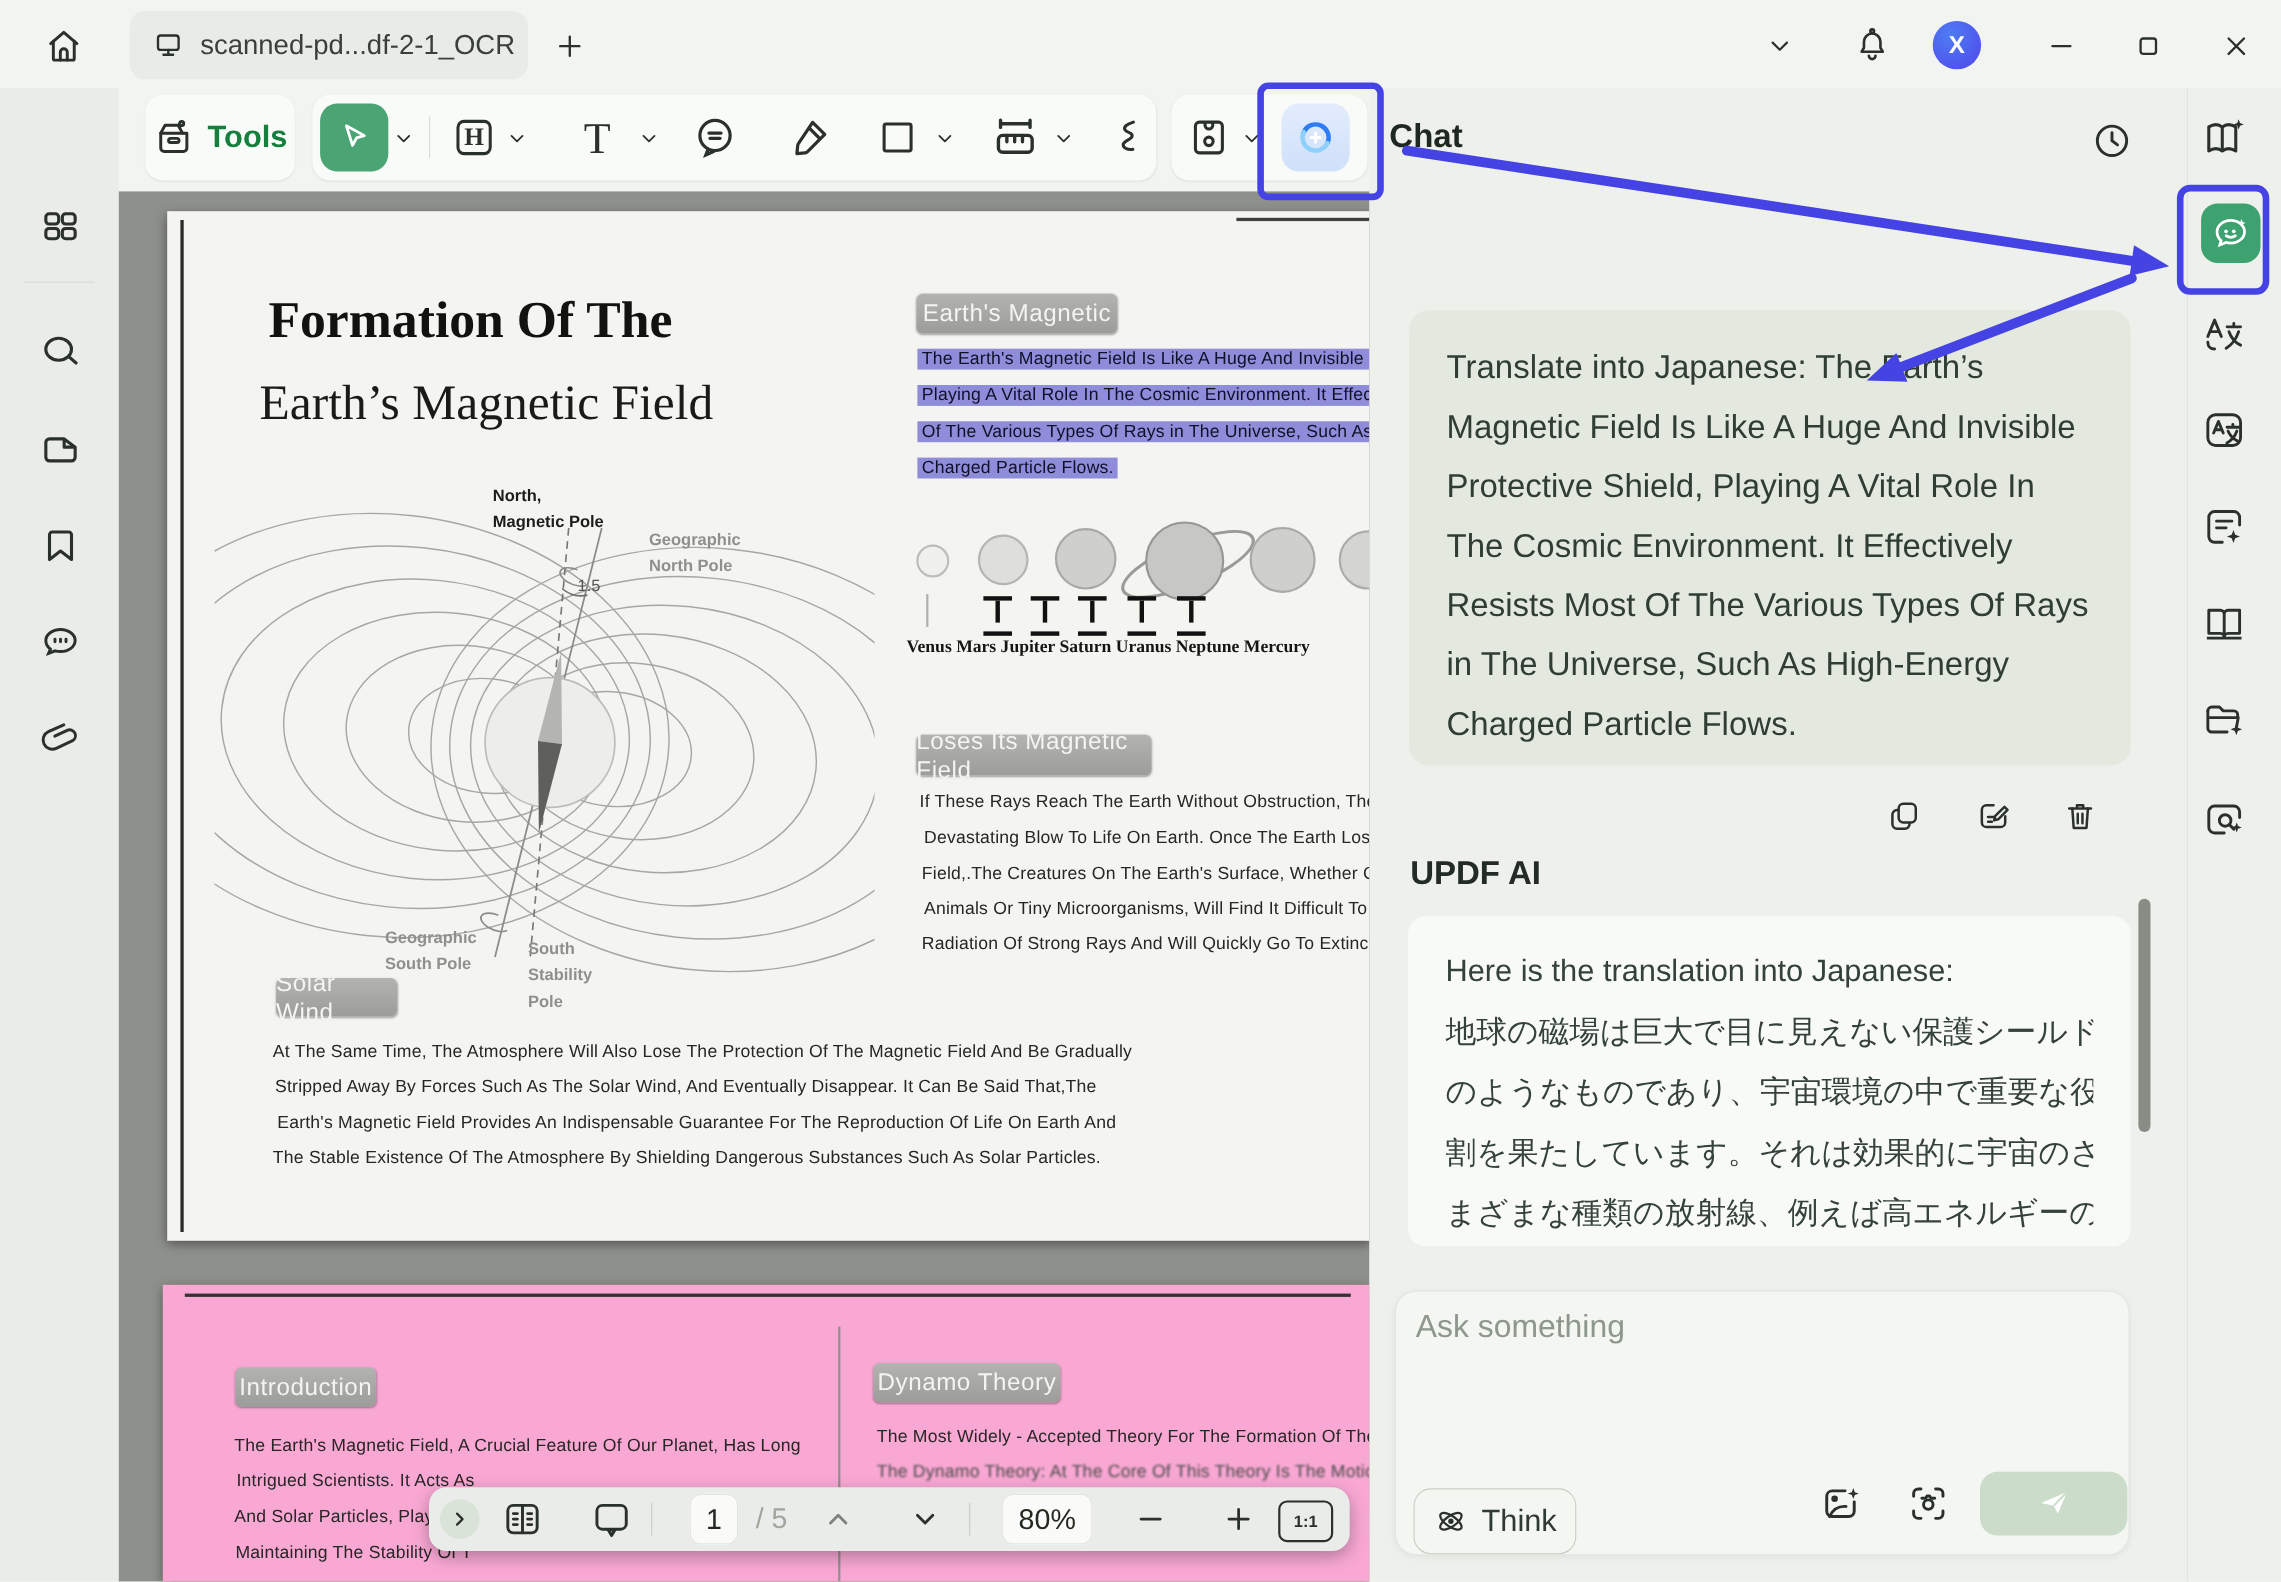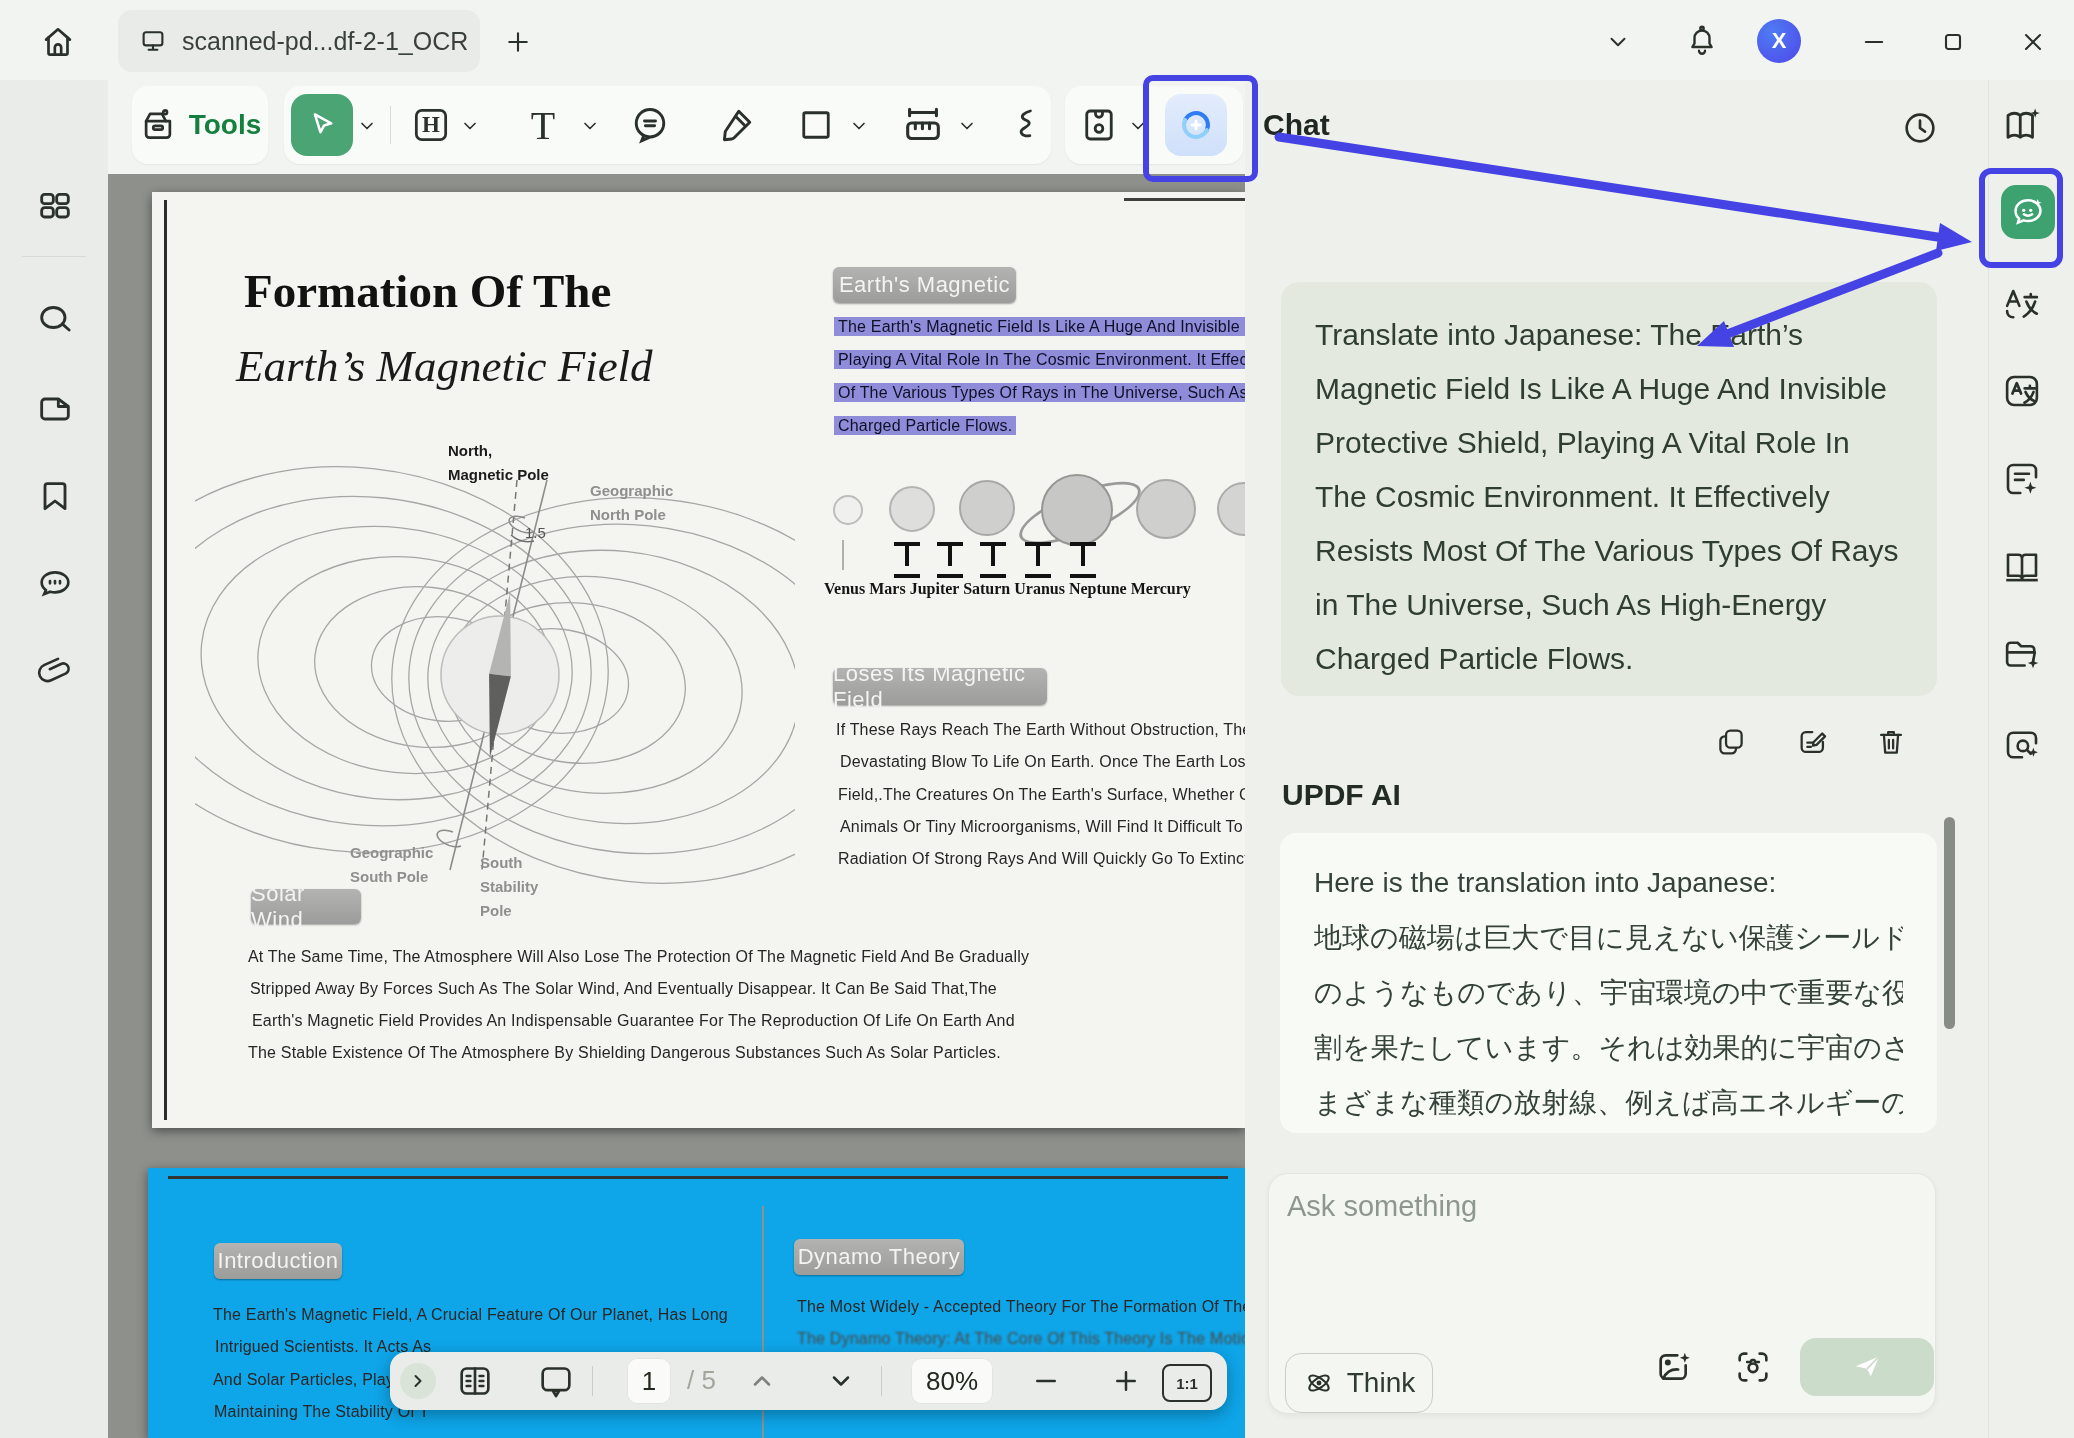--- a/index.html
+++ b/index.html
@@ -237,21 +237,21 @@
     </div>
   </div>
 
   <div class="abs" style="left:108px;top:174px;width:1137px;height:1264px;background:#8e908c;overflow:hidden;">
 
     <div class="abs" style="left:44px;top:18px;width:1093px;height:936px;background:#f4f4f1;box-shadow:0 3px 10px rgba(0,0,0,.45);overflow:hidden;">
       <div class="abs" style="left:12px;top:8px;width:3px;height:920px;background:#2b2b29;"></div>
       <div class="abs" style="left:972px;top:6px;width:121px;height:3px;background:#3f3f3d;"></div>
 
       <div class="abs" style="left:92px;top:72px;font-family:'Liberation Serif',serif;font-weight:bold;font-size:47px;color:#121210;">Formation Of The</div>
-      <div class="abs" style="left:84px;top:148px;font-family:'Liberation Serif',serif;font-style:italic;font-size:45px;color:#1a1a18;">Earth’s Magnetic Field</div>
+      <div class="abs" style="left:84px;top:148px;font-family:'Liberation Serif',serif;font-size:45px;color:#1a1a18;">Earth’s Magnetic Field</div>
 
       <svg class="abs" style="left:43px;top:248px;" width="600" height="470" viewBox="0 0 600 470" fill="none">
         <g stroke="#a6a6a4" stroke-width="1.3" transform="rotate(6 305 235)">
           <ellipse cx="248" cy="235" rx="72" ry="52"></ellipse>
           <ellipse cx="229" cy="235" rx="110" ry="80"></ellipse>
           <ellipse cx="210" cy="235" rx="148" ry="108"></ellipse>
           <ellipse cx="191" cy="235" rx="186" ry="136"></ellipse>
           <ellipse cx="172" cy="235" rx="224" ry="164"></ellipse>
           <ellipse cx="157" cy="235" rx="256" ry="192"></ellipse>
           <ellipse cx="362" cy="235" rx="72" ry="52"></ellipse>
@@ -327,21 +327,21 @@
 
       <div class="abs chip" style="left:99px;top:697px;width:110px;height:35px;">
         <span>Solar Wind</span>
       </div>
       <div class="docline" style="left:96px;top:756px;">At The Same Time, The Atmosphere Will Also Lose The Protection Of The Magnetic Field And Be Gradually</div>
       <div class="docline" style="left:98px;top:788px;">Stripped Away By Forces Such As The Solar Wind, And Eventually Disappear. It Can Be Said That,The</div>
       <div class="docline" style="left:100px;top:820px;">Earth's Magnetic Field Provides An Indispensable Guarantee For The Reproduction Of Life On Earth And</div>
       <div class="docline" style="left:96px;top:852px;text-align:center;">The Stable Existence Of The Atmosphere By Shielding Dangerous Substances Such As Solar Particles.</div>
     </div>
 
-    <div class="abs" style="left:40px;top:994px;width:1097px;height:270px;background:#0ea5e9;box-shadow:0 3px 10px rgba(0,0,0,.45);overflow:hidden;">
+    <div class="abs" style="left:40px;top:994px;width:1097px;height:270px;background:#f9a8d4;box-shadow:0 3px 10px rgba(0,0,0,.45);overflow:hidden;">
       <div class="abs" style="left:20px;top:8px;width:1060px;height:3px;background:#333331;"></div>
       <div class="abs" style="left:614px;top:38px;width:2px;height:232px;background:#8f8f8d;"></div>
 
       <div class="abs chip" style="left:66px;top:75px;width:128px;height:36px;">
         <span>Introduction</span>
       </div>
       <div class="docline" style="left:65px;top:138px;">The Earth's Magnetic Field, A Crucial Feature Of Our Planet, Has Long</div>
       <div class="docline" style="left:67px;top:170px;">Intrigued Scientists. It Acts As</div>
       <div class="docline" style="left:65px;top:203px;">And Solar Particles, Playing A</div>
       <div class="docline" style="left:66px;top:235px;">Maintaining The Stability Of T</div>

